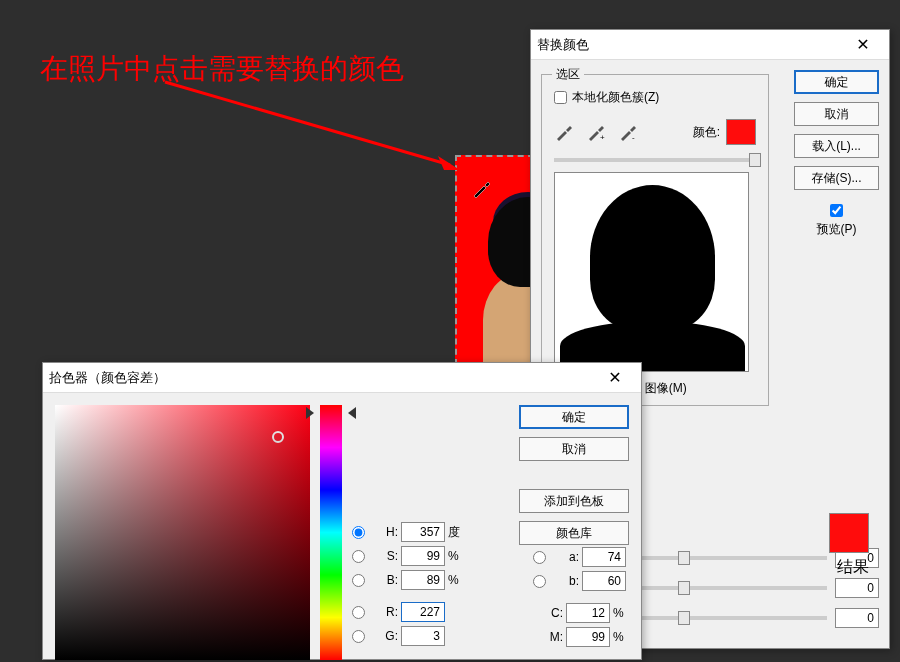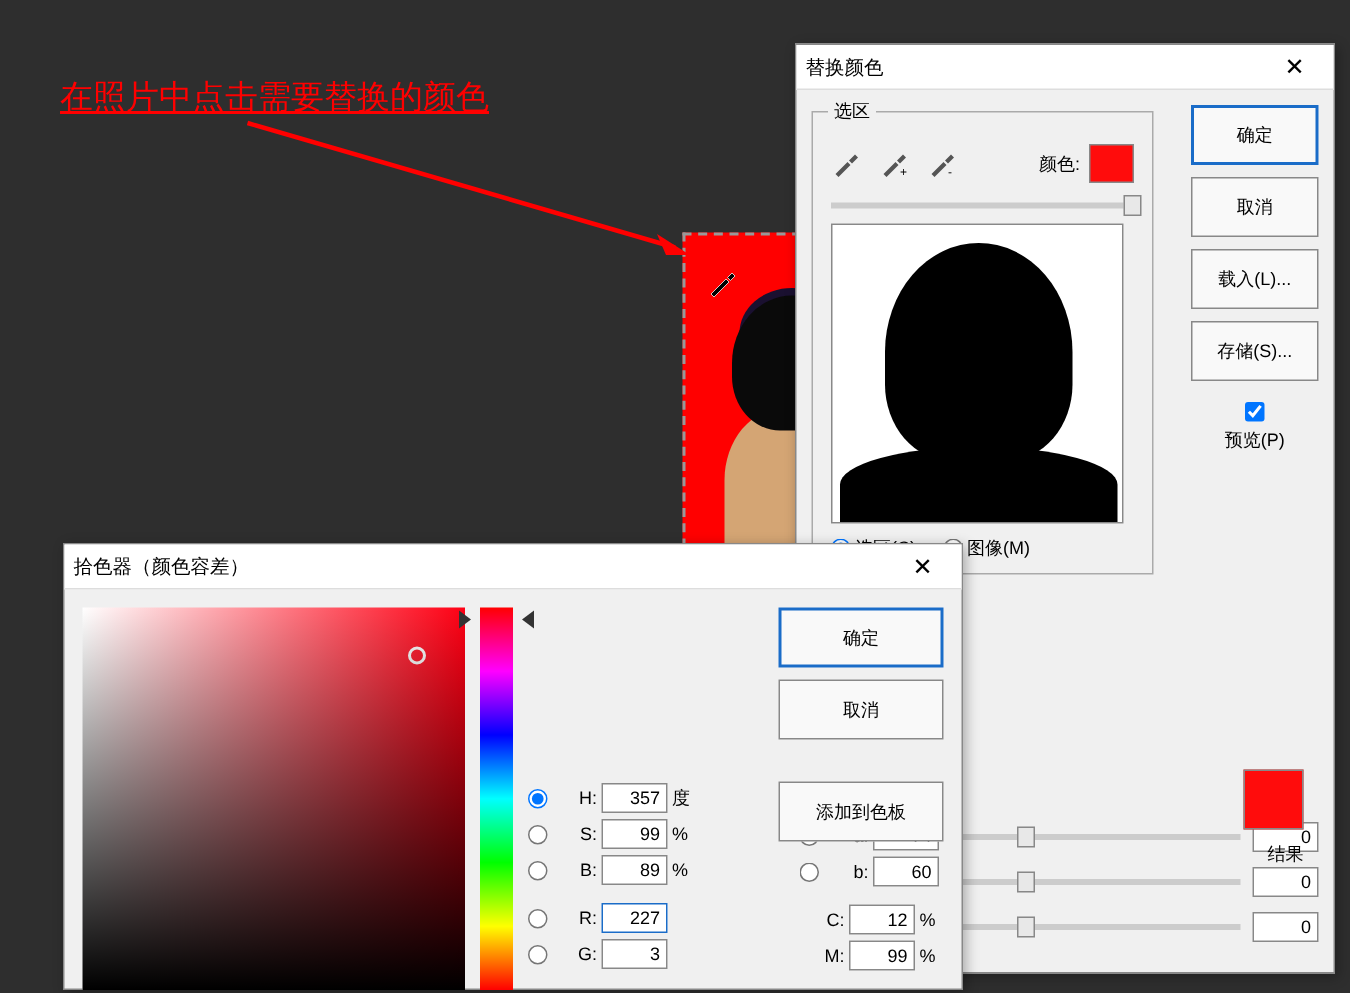--- a/index.html
+++ b/index.html
@@ -1,18 +1,18 @@
 <!DOCTYPE html>
 <html><head>
 <meta charset="utf-8">
 <style>
 * { box-sizing: border-box; margin: 0; padding: 0; font-family: "Microsoft YaHei", "SimSun", sans-serif; }
 body { background: #2e2e2e; width: 900px; height: 662px; position: relative; overflow: hidden; }
 
-.annotation { position: absolute; color: #ff0000; font-size: 22px; z-index: 5; text-decoration: underline; }
+.annotation { position: absolute; color: #ff0000; font-size: 28px; z-index: 5; }
 .arrow { position: absolute; z-index: 4; }
 
 .canvas-photo { position: absolute; left: 455px; top: 155px; width: 100px; height: 210px; background: #ff0000; border: 2px dashed #999; z-index: 1; overflow: hidden; }
 .silhouette-head { position: absolute; right: -15px; top: 40px; width: 80px; height: 90px; background: #0a0a0a; border-radius: 50% 50% 40% 40%; }
 .silhouette-body { position: absolute; right: -30px; top: 115px; width: 100px; height: 120px; background: #d4a574; border-radius: 40% 40% 0 0; }
 .silhouette-hair { position: absolute; right: -10px; top: 35px; width: 70px; height: 60px; background: #1a1030; border-radius: 50% 50% 30% 30%; }
 
 .dialog { position: absolute; background: #f0f0f0; border: 1px solid #888; box-shadow: 2px 2px 8px rgba(0,0,0,0.3); }
 .titlebar { background: #fff; height: 30px; display: flex; align-items: center; justify-content: space-between; padding: 0 6px; border-bottom: 1px solid #ddd; }
 .titlebar .title { font-size: 13px; }
@@ -32,27 +32,27 @@
 .row { display: flex; align-items: center; font-size: 12px; margin: 6px 0; gap: 6px; }
 .num-input { width: 44px; height: 20px; border: 1px solid #888; font-size: 12px; text-align: right; padding: 0 4px; background: #fff; }
 .slider-track { width: 200px; height: 4px; background: #ccc; position: relative; margin: 2px 0 10px; }
 .slider-thumb { position: absolute; top: -5px; width: 12px; height: 14px; background: #e8e8e8; border: 1px solid #888; }
 .preview-box { width: 195px; height: 200px; border: 1px solid #888; background: #fff; margin: 8px 0; position: relative; overflow: hidden; }
 .preview-sil { position: absolute; left: 35px; top: 12px; width: 125px; height: 145px; background: #000; border-radius: 50% 50% 35% 35%; }
 .preview-shoulders { position: absolute; left: 5px; bottom: 0; width: 185px; height: 50px; background: #000; border-radius: 50% 50% 0 0; }
 .radio-row { display: flex; gap: 18px; font-size: 12px; align-items: flex-start; }
 .radio-row label { display: flex; align-items: center; gap: 3px; }
 .btn-col { position: absolute; right: 10px; top: 10px; width: 85px; display: flex; flex-direction: column; gap: 8px; }
-.btn { height: 40px; border: 1px solid #888; background: #f9f9f9; font-size: 12px; display: flex; align-items: center; justify-content: center; }
+.btn { height: 24px; border: 1px solid #888; background: #f9f9f9; font-size: 12px; display: flex; align-items: center; justify-content: center; }
 .btn.primary { border: 2px solid #1a6cc8; }
 .preview-check { display: flex; align-items: center; font-size: 12px; margin-top: 6px; gap: 4px; flex-direction: column; }
 .result-area { position: absolute; bottom: 10px; left: 10px; right: 10px; }
 .result-row { display: flex; align-items: center; margin: 10px 0; gap: 8px; }
 .result-slider { flex: 1; height: 4px; background: #ccc; position: relative; }
-.result-label { position: absolute; right: 10px; bottom: 60px; font-size: 12px; }
+.result-label { position: absolute; right: 10px; bottom: 60px; font-size: 16px; }
 .result-swatch { position: absolute; right: 10px; bottom: 85px; width: 40px; height: 40px; background: #ff0c0c; border: 1px solid #888; }
 
 
 .color-picker { left: 42px; top: 362px; width: 600px; height: 298px; z-index: 3; }
 .color-picker .body { padding: 12px; display: flex; gap: 10px; position: relative; height: calc(100% - 30px); }
 .color-field { width: 255px; height: 255px; position: relative; background: linear-gradient(to right, #fff, #ff0014); }
 .color-field::after { content:""; position:absolute; inset:0; background: linear-gradient(to top, #000, transparent); }
 .color-cursor { position: absolute; width: 12px; height: 12px; border: 2px solid #fff; border-radius: 50%; top: 26px; right: 26px; }
 .hue-strip { width: 22px; height: 255px; background: linear-gradient(to bottom, #f00,#f0f,#00f,#0ff,#0f0,#ff0,#f00); position: relative; }
 .hue-cursor { position: absolute; left: -6px; right: -6px; top: 2px; height: 6px; border-top: 6px solid transparent; border-bottom: 6px solid transparent; }
@@ -93,20 +93,24 @@
 </div>
 
 <div class="dialog replace-color">
   <div class="titlebar">
     <span class="title">替换颜色</span>
     <span class="close">✕</span>
   </div>
   <div class="body">
     <div class="fieldset selection-box">
       <span class="legend">选区</span>
+      <label class="checkbox-row">
+        <input type="checkbox" style="">
+        <span>本地化颜色簇(Z)</span>
+      </label>
       <div class="row">
         <div class="eyedroppers">
           <span class="eyedropper"><svg viewBox="0 0 20 20">
                 <path d="M3 17 L11 9 L13 11 L5 19 Z M12 8 L16 4 L18 6 L14 10 Z" fill="#555"></path>
               </svg></span>
           <span class="eyedropper"><svg viewBox="0 0 20 20">
                 <path d="M3 17 L11 9 L13 11 L5 19 Z M12 8 L16 4 L18 6 L14 10 Z" fill="#555"></path>
                 <text x="14" y="18" font-size="8">+</text>
               </svg></span>
           <span class="eyedropper"><svg viewBox="0 0 20 20">
@@ -244,15 +248,16 @@
           <input class="num-input" value="99" style="">
           <span class="unit">%</span>
         </div>
     </div>
 
     <div class="cp-btns">
       <div class="btn primary">确定</div>
       <div class="btn">取消</div>
       <div style="height:12px;"></div>
       <div class="btn">添加到色板</div>
+      <div class="btn">颜色库</div>
     </div>
   </div>
 </div>
 
 </body></html>

